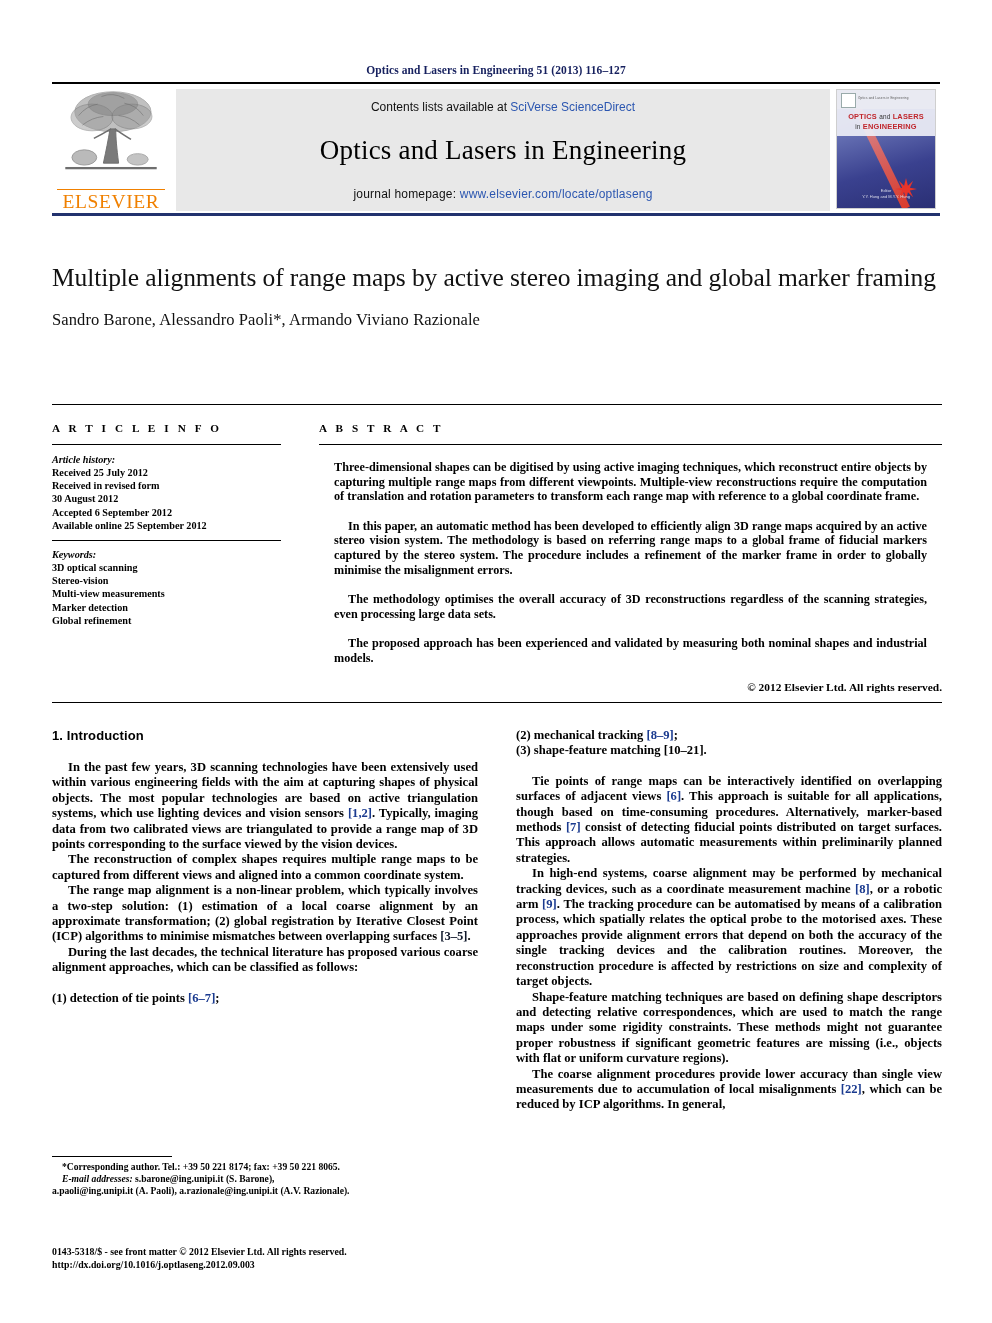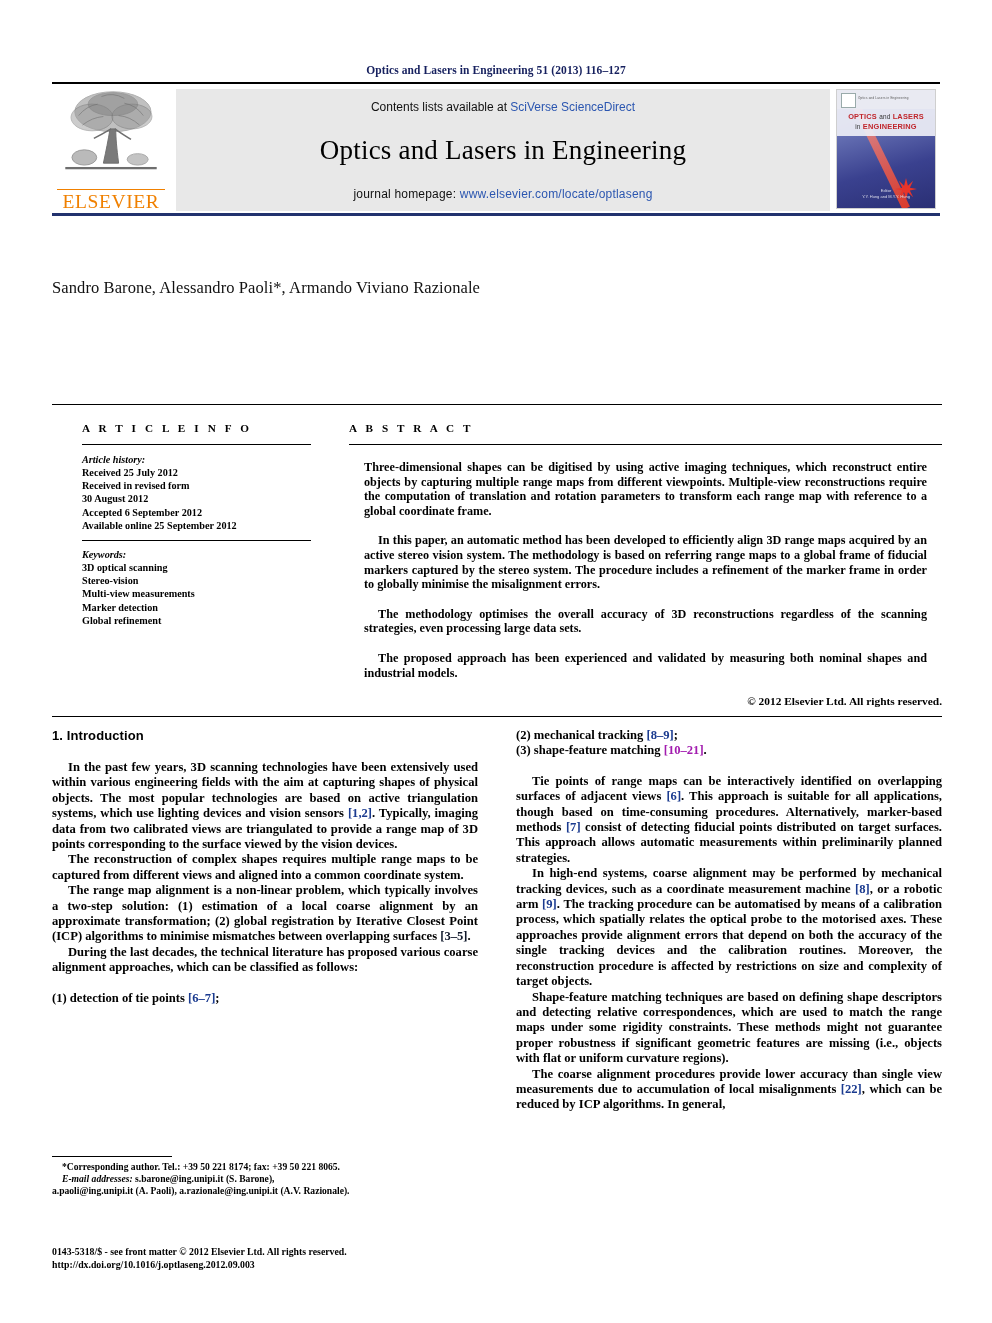--- a/index.html
+++ b/index.html
@@ -247,21 +247,20 @@
     padding-top: 17px;
     padding-bottom: 9px;
     box-sizing: border-box;
     display: flex;
   }
   .col-info {
     width: 247px;
     flex: 0 0 247px;
     padding-right: 18px;
     box-sizing: border-box;
-    margin-left: 30px;
   }
   .col-abstract {
     flex: 1 1 auto;
     padding-left: 20px;
     box-sizing: border-box;
   }
   .sec-label {
     font-family: "Liberation Serif", serif;
     font-weight: bold;
     font-size: 11.2px;
@@ -453,20 +452,21 @@
             <div>Editor</div>
             <div>Y.Y. Hung and M.Y.Y. Hung</div>
           </div>
         </div>
       </div>
 
     </div>
   </div>
 
   <div class="title-block">
+    <h1 class="paper-title">Multiple alignments of range maps by active stereo imaging and global marker framing</h1>
     <div class="authors">Sandro Barone, Alessandro Paoli*, Armando Viviano Razionale</div>
   </div>
 
   <div class="info-abstract">
 
     <div class="col-info">
       <div class="sec-label">A R T I C L E  I N F O</div>
       <hr class="hr-thin">
       <div class="hist-head">Article history:</div>
       <div class="hist-line">Received 25 July 2012</div>
@@ -502,21 +502,21 @@
       <p class="p"><span>In the past few years, 3D scanning technologies have been extensively used within various engineering fields with the aim at capturing shapes of physical objects. The most popular technologies are based on active triangulation systems, which use lighting devices and vision sensors <span style="color:#1a3a8f">[1,2]</span>. Typically, imaging data from two calibrated views are triangulated to provide a range map of 3D points corresponding to the surface viewed by the vision devices.</span></p>
       <p class="p"><span>The reconstruction of complex shapes requires multiple range maps to be captured from different views and aligned into a common coordinate system.</span></p>
       <p class="p"><span>The range map alignment is a non-linear problem, which typically involves a two-step solution: (1) estimation of a local coarse alignment by an approximate transformation; (2) global registration by Iterative Closest Point (ICP) algorithms to minimise mismatches between overlapping surfaces <span style="color:#0f172a">[3–5]</span>.</span></p>
       <p class="p"><span>During the last decades, the technical literature has proposed various coarse alignment approaches, which can be classified as follows:</span></p>
       <div class="gap"></div>
       <p class="listline">(1) detection of tie points <span style="color:#1a3a8f">[6–7]</span>;</p>
     </div>
 
     <div class="bcol">
       <p class="listline">(2) mechanical tracking <span style="color:#1a3a8f">[8–9]</span>;</p>
-      <p class="listline">(3) shape-feature matching <span style="color:#a21caf">[10–21]</span>.</p>
+      <p class="listline">(3) shape-feature matching <span style="color:#000000">[10–21]</span>.</p>
       <div class="gap"></div>
       <p class="p"><span>Tie points of range maps can be interactively identified on overlapping surfaces of adjacent views <span style="color:#1a3a8f">[6]</span>. This approach is suitable for all applications, though based on time-consuming procedures. Alternatively, marker-based methods <span style="color:#1a3a8f">[7]</span> consist of detecting fiducial points distributed on target surfaces. This approach allows automatic measurements within preliminarily planned strategies.</span></p>
       <p class="p"><span>In high-end systems, coarse alignment may be performed by mechanical tracking devices, such as a coordinate measurement machine <span style="color:#1a3a8f">[8]</span>, or a robotic arm <span style="color:#1a3a8f">[9]</span>. The tracking procedure can be automatised by means of a calibration process, which spatially relates the optical probe to the motorised axes. These approaches provide alignment errors that depend on both the accuracy of the single tracking devices and the calibration routines. Moreover, the reconstruction procedure is affected by restrictions on size and complexity of target objects.</span></p>
       <p class="p"><span>Shape-feature matching techniques are based on defining shape descriptors and detecting relative correspondences, which are used to match the range maps under some rigidity constraints. These methods might not guarantee proper robustness if significant geometric features are missing (i.e., objects with flat or uniform curvature regions).</span></p>
       <p class="p"><span>The coarse alignment procedures provide lower accuracy than single view measurements due to accumulation of local misalignments <span style="color:#1a3a8f">[22]</span>, which can be reduced by ICP algorithms. In general,</span></p>
     </div>
 
   </div>
 
   <div class="footnotes">

